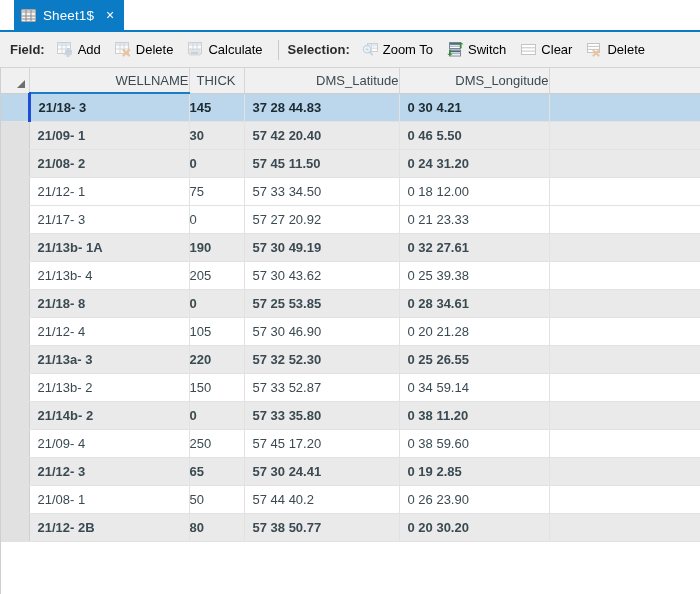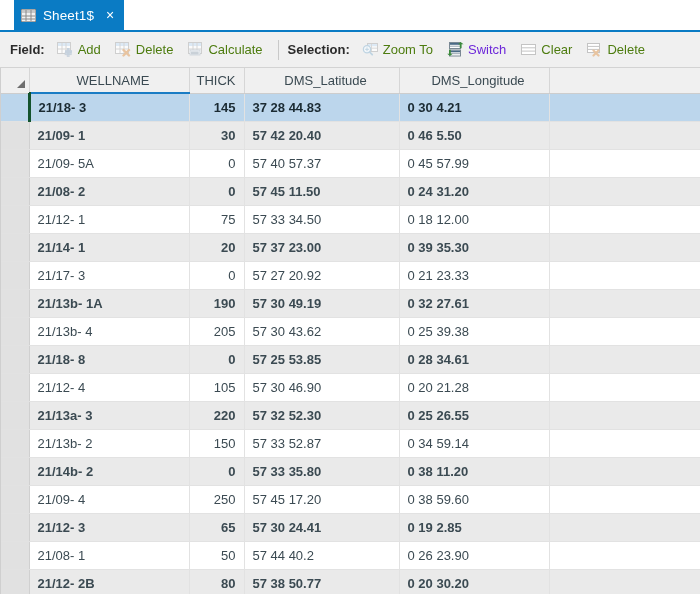--- a/index.html
+++ b/index.html
@@ -82,25 +82,25 @@
     font-weight: bold;
     color: #2b2b2b;
     margin-right: 6px;
   }
   .tb-btn {
     display: inline-flex;
     align-items: center;
     gap: 4px;
     padding: 2px 5px;
     margin-right: 2px;
-    color: #4d7c0f;
+    color: #000000;
     cursor: default;
     border: 1px solid transparent;
   }
-  .tb-btn.enabled { color: #6d28d9; }
+  .tb-btn.enabled { color: #000000; }
   .tb-sep {
     width: 1px;
     height: 20px;
     background: #c9c9c9;
     margin: 0 9px 0 7px;
   }
   .tb-ico { width: 17px; height: 15px; display: block; }
 
   
   .gridwrap {
@@ -123,21 +123,21 @@
   table.grid col.c-lon   { width: 150px; }
   table.grid col.c-pad   { width: 151px; }
 
   table.grid thead th {
     height: 25px;
     background: #f0f0f0;
     border-right: 1px solid #d6d6d6;
     border-bottom: 1px solid #cdcdcd;
     font-weight: normal;
     color: #3b4a52;
-    text-align: center;
+    text-align: right;
     padding: 0 0 0 8px;
     box-sizing: border-box;
     vertical-align: middle;
     font-size: 13px;
     cursor: default;
   }
   table.grid thead th.sel-corner {
     padding: 0;
     position: relative;
     background: #f0f0f0;
@@ -161,21 +161,21 @@
     border-right: 1px solid #e2e2e2;
     border-bottom: 1px solid #e2e2e2;
     padding: 0 0 0 8px;
     box-sizing: border-box;
     vertical-align: middle;
     color: #3b4a52;
     white-space: nowrap;
     overflow: hidden;
     cursor: default;
   }
-  table.grid tbody td.num { text-align: right; padding: 0 8px 0 0; }
+  table.grid tbody td.num { padding: 0 8px 0 0; }
   table.grid tbody td.pad { border-right: none; }
   table.grid tbody td.rowsel {
     background: #e1e1e1;
     border-right: 1px solid #d0d0d0;
     padding: 0;
   }
 
   tbody tr.odd  td { background: #ffffff; }
   tbody tr.even td { background: #eaeaea; font-weight: bold; }
   tbody tr.even td.rowsel { background: #e1e1e1; }
@@ -183,21 +183,21 @@
   tbody tr.selected td {
     background: #bcd6ec;
     color: #1b2b33;
     font-weight: bold;
   }
   tbody tr.selected td.rowsel {
     background: #bcd6ec;
     position: relative;
   }
   tbody tr.selected td.first-cell {
-    border-left: 3px solid #14532d;
+    border-left: 3px solid #1d4ed8;
   }
 </style>
 </head>
 <body>
 
 <div id="app">
 
   <div class="tabstrip">
     <div class="tab">
       <span class="tab-icon">
@@ -367,52 +367,36 @@
             <td class="pad"></td>
           </tr>
           <tr class="even">
             <td class="rowsel"></td>
             <td class="first-cell">21/09- 1</td>
             <td class="num">30</td>
             <td>57 42 20.40</td>
             <td>0 46 5.50</td>
             <td class="pad"></td>
           </tr>
-          <tr class="odd">
-            <td class="rowsel"></td>
-            <td class="first-cell">21/09- 5A</td>
-            <td class="num">0</td>
-            <td>57 40 57.37</td>
-            <td>0 45 57.99</td>
-            <td class="pad"></td>
-          </tr>
           <tr class="even">
             <td class="rowsel"></td>
             <td class="first-cell">21/08- 2</td>
             <td class="num">0</td>
             <td>57 45 11.50</td>
             <td>0 24 31.20</td>
             <td class="pad"></td>
           </tr>
           <tr class="odd">
             <td class="rowsel"></td>
             <td class="first-cell">21/12- 1</td>
             <td class="num">75</td>
             <td>57 33 34.50</td>
             <td>0 18 12.00</td>
             <td class="pad"></td>
           </tr>
-          <tr class="even">
-            <td class="rowsel"></td>
-            <td class="first-cell">21/14- 1</td>
-            <td class="num">20</td>
-            <td>57 37 23.00</td>
-            <td>0 39 35.30</td>
-            <td class="pad"></td>
-          </tr>
           <tr class="odd">
             <td class="rowsel"></td>
             <td class="first-cell">21/17- 3</td>
             <td class="num">0</td>
             <td>57 27 20.92</td>
             <td>0 21 23.33</td>
             <td class="pad"></td>
           </tr>
           <tr class="even">
             <td class="rowsel"></td>

